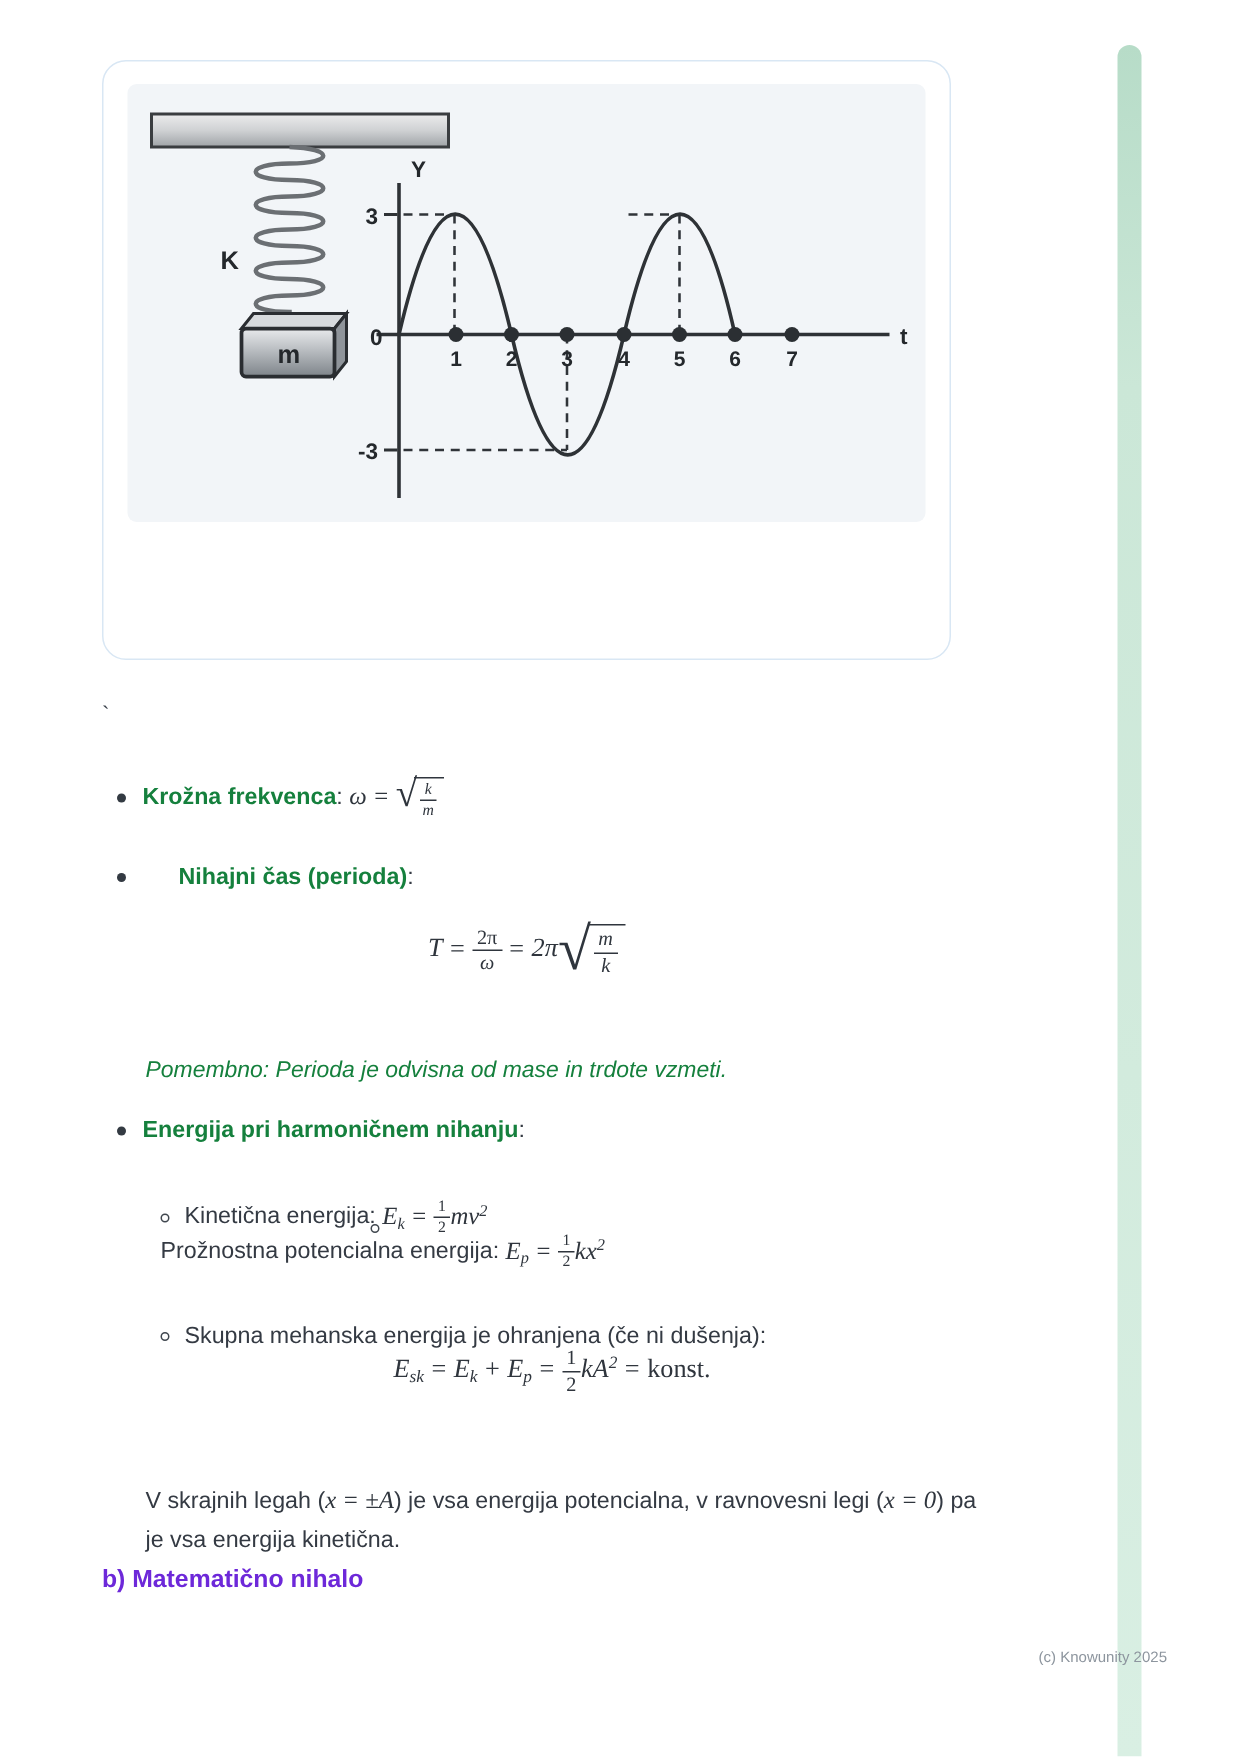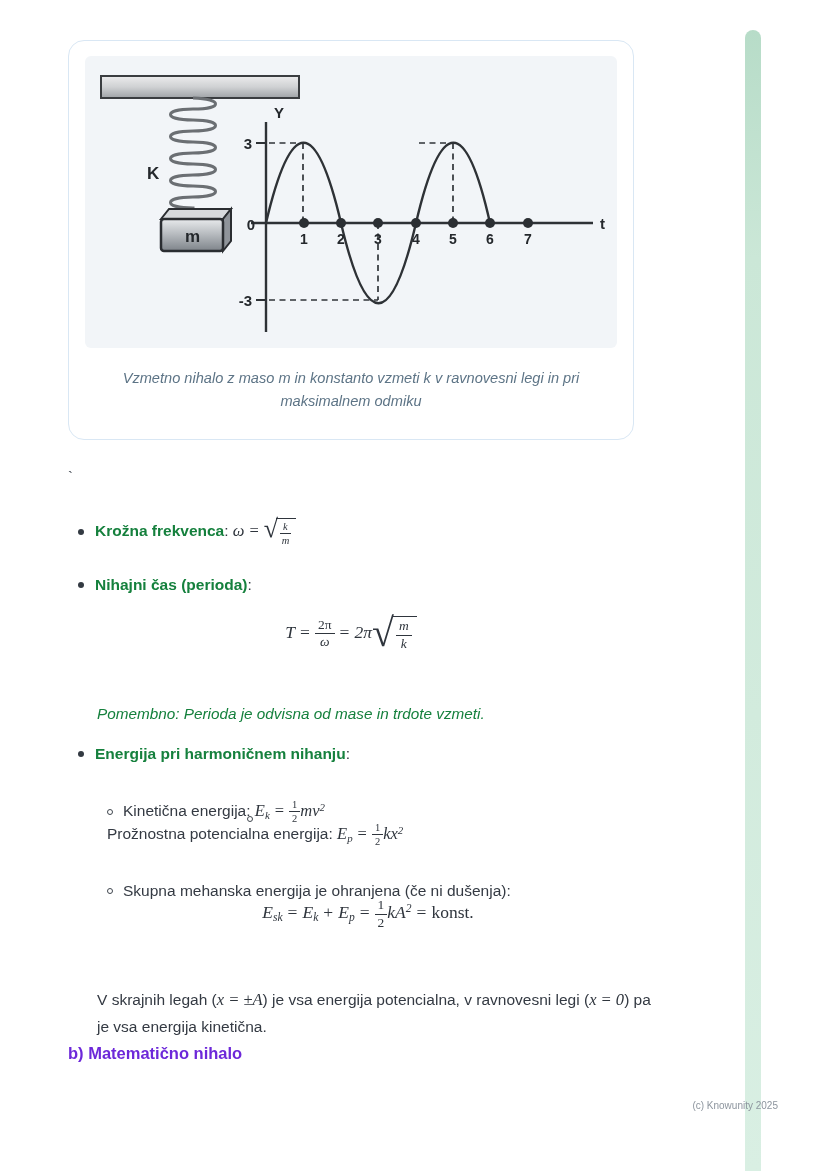--- a/index.html
+++ b/index.html
@@ -35,21 +35,21 @@
 
   .stray { position:absolute; left:68px; top:468px; font-size:15px; color:#3a414b; z-index:2; }
 
   
   .li { position:absolute; display:flex; align-items:center; font-size:15.5px; z-index:2; }
   .dot  { width:6px; height:6px; border-radius:50%; background:#333a42; margin-right:11px; flex:0 0 auto; }
   .circ { width:6px; height:6px; border-radius:50%; border:1.5px solid #40474f; margin-right:10px; flex:0 0 auto; }
   .bold { font-weight:bold; color:#15803d; }
 
   .li-krozna    { left:78px;  top:518px; }
-  .li-nihajni   { left:78px;  top:576px; }
+  .li-nihajni   { left:78px;  top:576px;gap:24px; }
   .li-energija  { left:78px;  top:745px;align-items:center; }
   .sub-kineticna  { left:107px; top:783px;margin-top:16px; }
   .sub-proznostna { left:107px; top:816px;flex-direction:column; }
   .sub-skupna     { left:107px; top:852px;margin-top:30px; }
 
   .note {
     position:absolute; left:97px; top:705px; font-style:italic;
     color:#15803d; font-size:15.3px; z-index:2;
   }
 
@@ -149,21 +149,20 @@
 
       <text x="219" y="188" text-anchor="middle" class="g-label-sm">1</text>
       <text x="256" y="188" text-anchor="middle" class="g-label-sm">2</text>
       <text x="293" y="188" text-anchor="middle" class="g-label-sm">3</text>
       <text x="331" y="188" text-anchor="middle" class="g-label-sm">4</text>
       <text x="368" y="188" text-anchor="middle" class="g-label-sm">5</text>
       <text x="405" y="188" text-anchor="middle" class="g-label-sm">6</text>
       <text x="443" y="188" text-anchor="middle" class="g-label-sm">7</text>
     </svg>
   </div>
-  <div class="figure-caption">Vzmetno nihalo z maso m in konstanto vzmeti k v ravnovesni legi in pri maksimalnem odmiku</div>
 </div>
 
 <div class="stray">`</div>
 
 <div class="li li-krozna">
   <span class="dot"></span>
   <span><b class="bold">Krožna frekvenca</b><span>: </span><span class="math m-in"><span>ω</span><span class="op">=</span><span class="sqrt">
           <span class="sqrt-sign sm">√</span>
           <span class="sqrt-body"><span class="frac frac-sm">
               <span class="fn">k</span>

